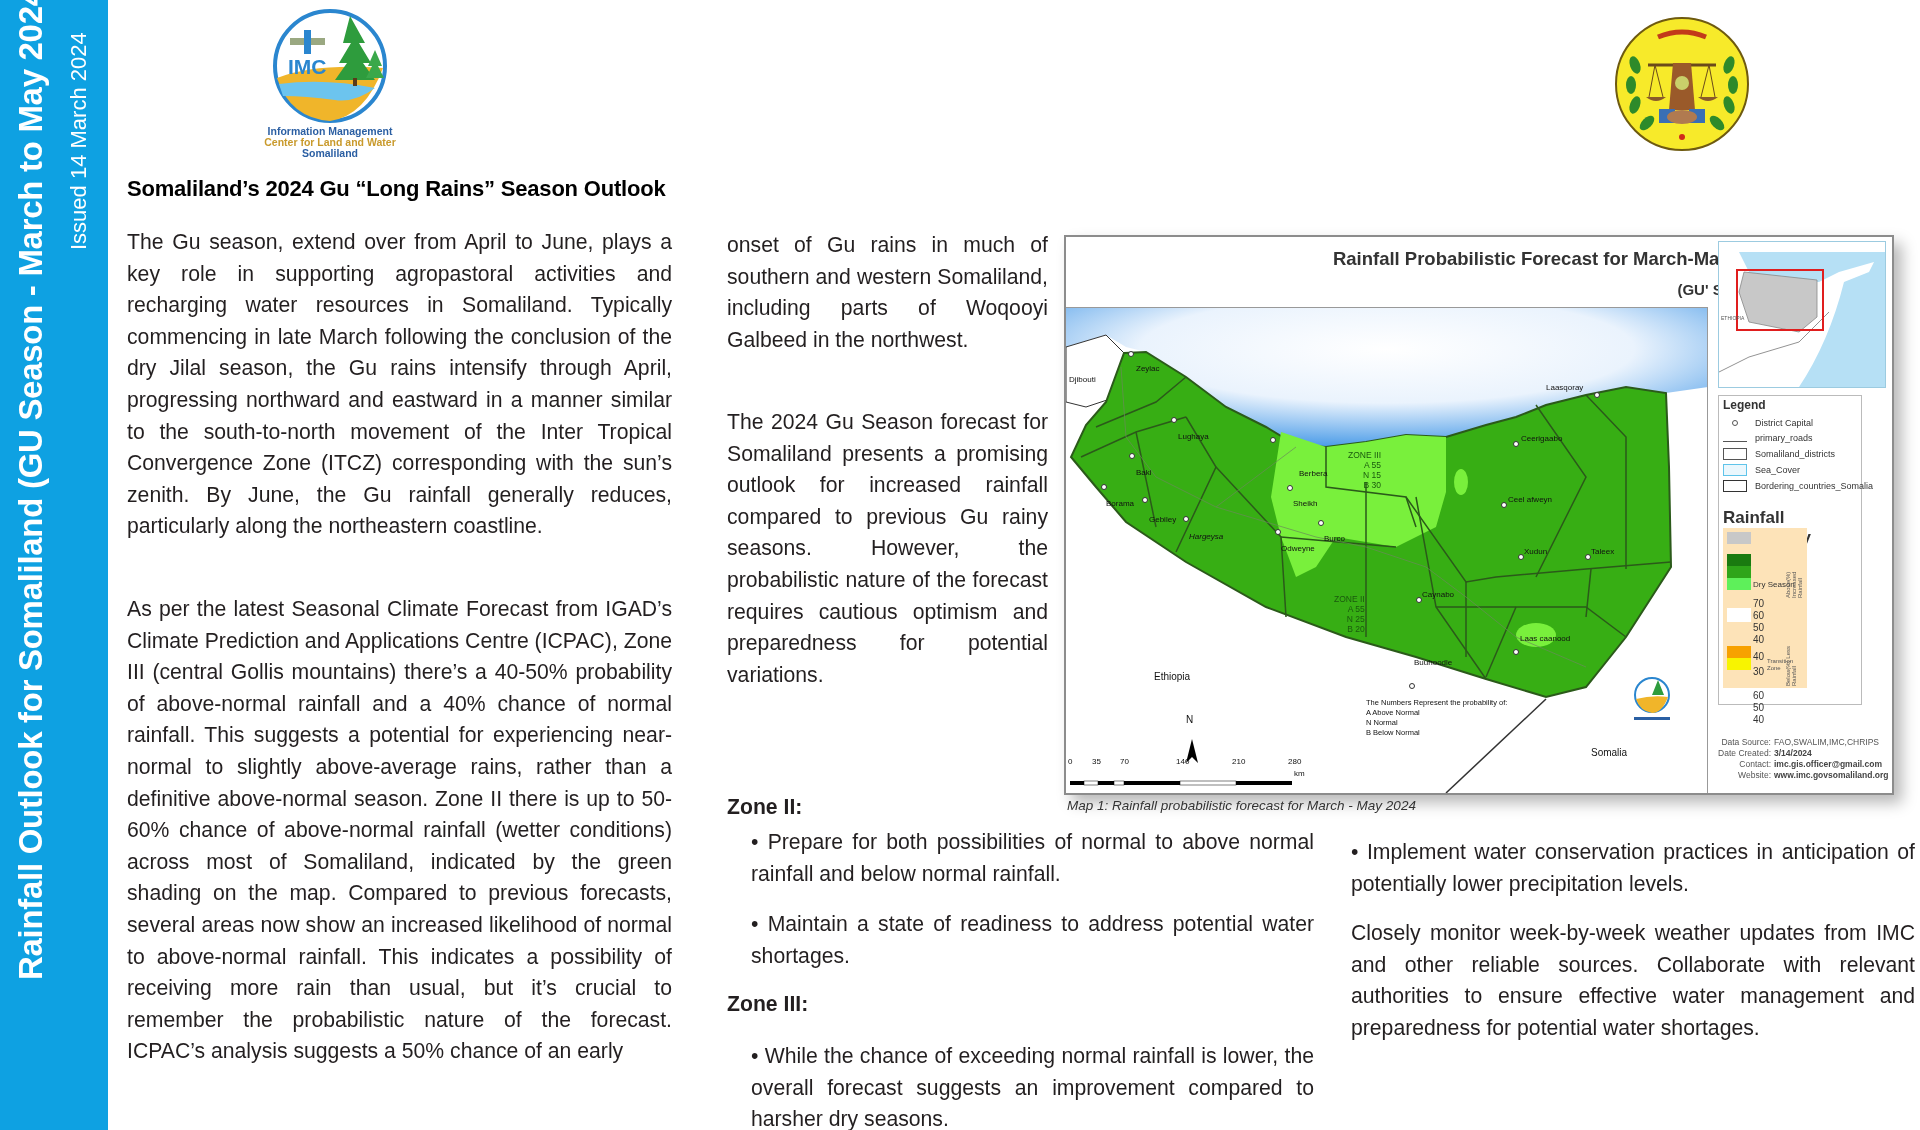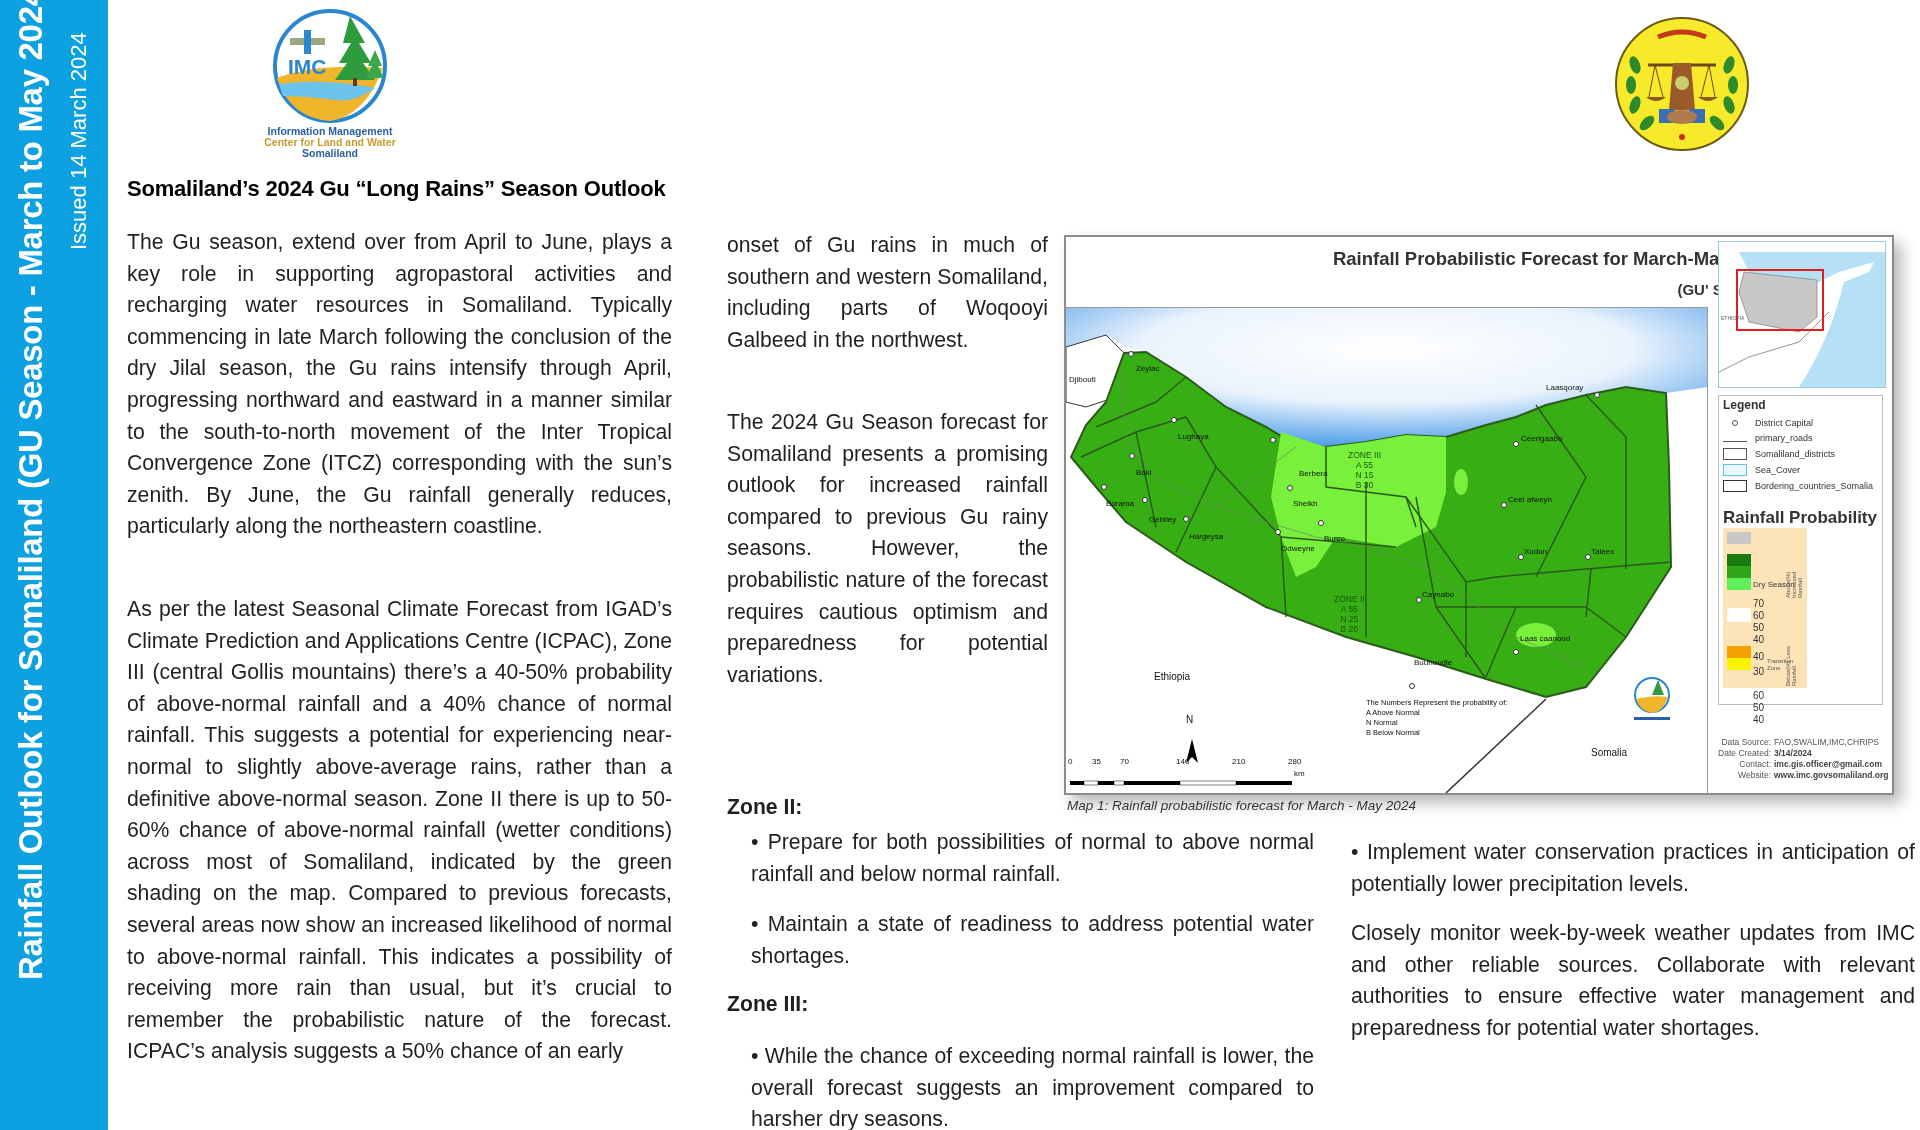--- a/index.html
+++ b/index.html
@@ -35,36 +35,36 @@
   .col-mid-bot { left: 727px; width: 563px; margin-left: 24px; }
   .col-right { left: 1351px; width: 564px; }
 
   .map-box { position: absolute; left: 1064px; top: 235px; width: 830px; height: 560px; background: #fff;
     border: 2px solid #8c8c8c; box-shadow: 8px 8px 14px rgba(0,0,0,0.28); overflow: hidden; }
   .map-title { position: absolute; left: 170px; top: 11px; width: 540px; text-align: right; font-weight: bold; font-size: 18.5px; color: #333; }
   .map-sub { position: absolute; left: 470px; top: 44px; width: 235px; text-align: right; font-weight: bold; font-size: 15px; color: #333; }
   .map-frame { position: absolute; left: 0; top: 70px; width: 642px; height: 486px; border-top: 1px solid #999; border-right: 1px solid #999; }
   .map-svg { position: absolute; left: 0; top: 70px; }
   .inset { position: absolute; left: 652px; top: 4px; width: 168px; height: 147px; border: 1px solid #9ccbe0; background: #fff; }
-  .legend { position: absolute; left: 652px; top: 158px; width: 165px; height: 310px; border: 1px solid #bbb; background: #fff; font-size: 9px; color: #333; padding-left: 48px; }
+  .legend { position: absolute; left: 652px; top: 158px; width: 144px; height: 310px; border: 1px solid #bbb; background: #fff; font-size: 9px; color: #333; padding-left: 48px; }
   .legend-title { position: absolute; left: 4px; top: 2px; font-weight: bold; font-size: 12px; }
   .leg-row { position: absolute; left: 4px; height: 14px; display: flex; align-items: center; gap: 8px; white-space: nowrap; }
   .leg-sym { width: 24px; height: 12px; flex: none; }
   .leg-rp { position: absolute; left: 4px; top: 112px; font-weight: bold; font-size: 17px; }
   .scale-bg { position: absolute; left: 4px; top: 132px; width: 84px; height: 160px; background: #fde3b8; }
   .sw { position: absolute; left: 4px; width: 24px; }
   .sl { position: absolute; left: 30px; font-size: 10px; margin-top: 48px; }
   .sv { position: absolute; left: 62px; font-size: 6px; writing-mode: vertical-rl; transform: rotate(180deg); color: #555; }
   .credits { position: absolute; left: 650px; top: 500px; width: 175px; font-size: 8.5px; line-height: 11px; color: #555; }
   .cred-row { display: flex; }
   .cred-k { width: 58px; text-align: right; padding-right: 3px; }
   .cred-v { font-weight: bold; color: #444; }
   .map-caption { position: absolute; left: 1067px; top: 798px; font-style: italic; font-size: 13.5px; color: #333; }
   .ml { position: absolute; font-size: 8px; color: #111; white-space: nowrap; }
-  .zl { position: absolute; font-size: 8.5px; color: #1a5a0e; text-align: center; line-height: 10px; }
+  .zl { position: absolute; font-size: 8.5px; color: #1a5a0e; text-align: right; line-height: 10px; }
 </style>
 </head>
 <body>
 
 <div class="sidebar">
   <div class="side-title">Rainfall Outlook for Somaliland (GU Season - March to May 2024)</div>
   <div class="side-issued">Issued 14 March 2024</div>
 </div>
 
 <div class="imc-logo">

